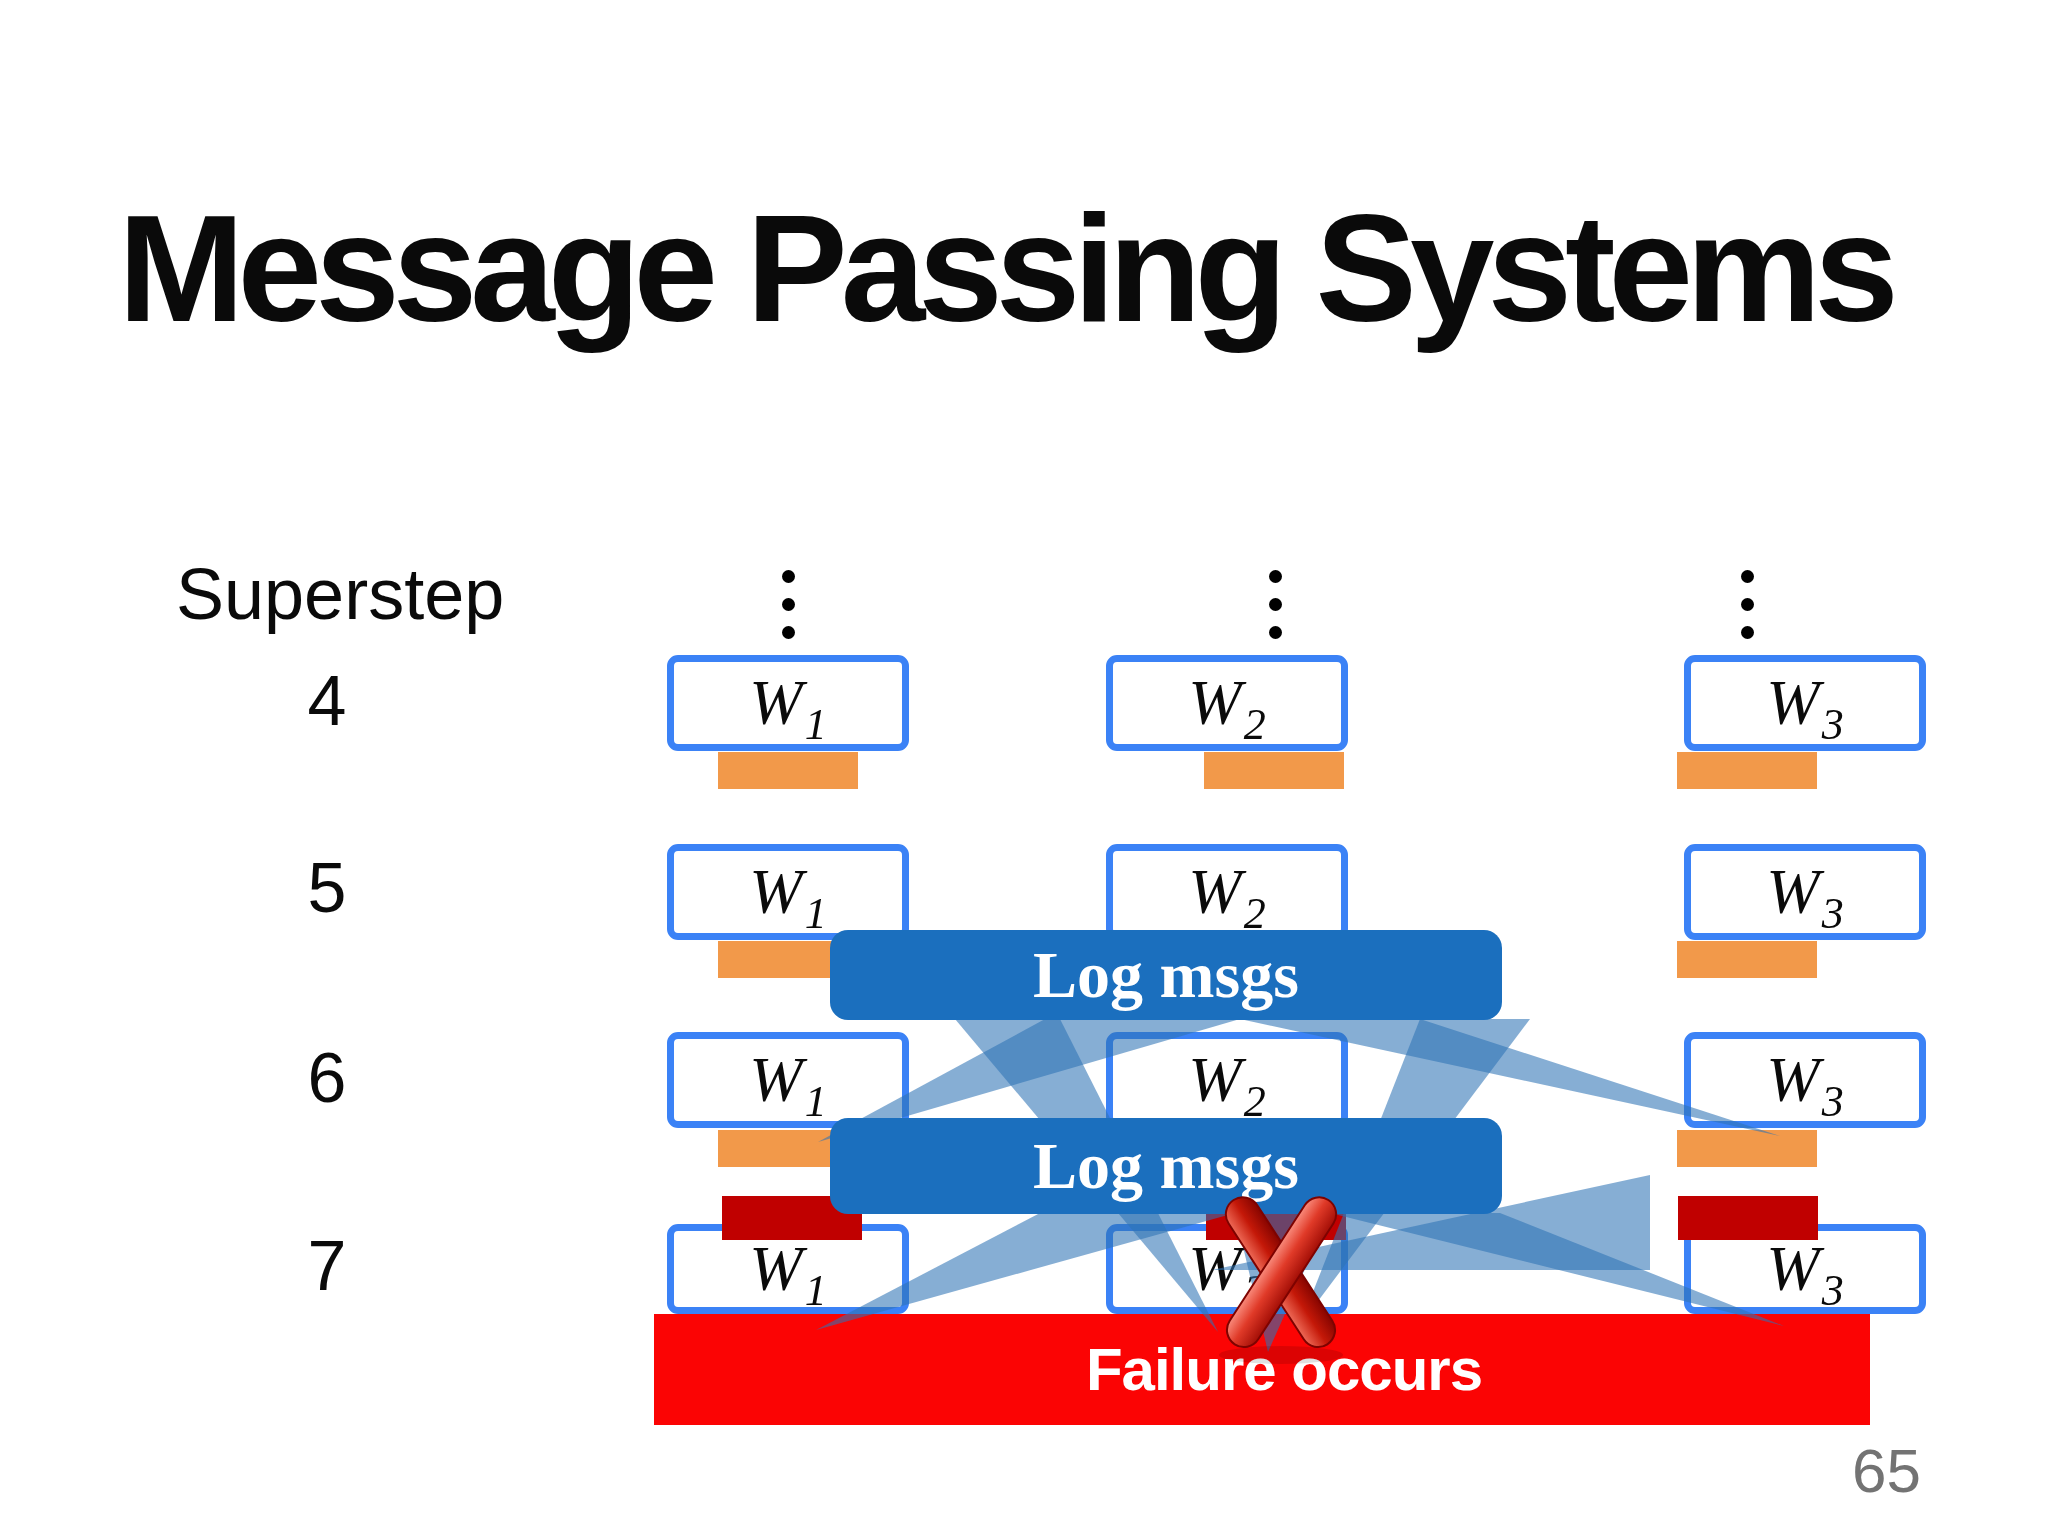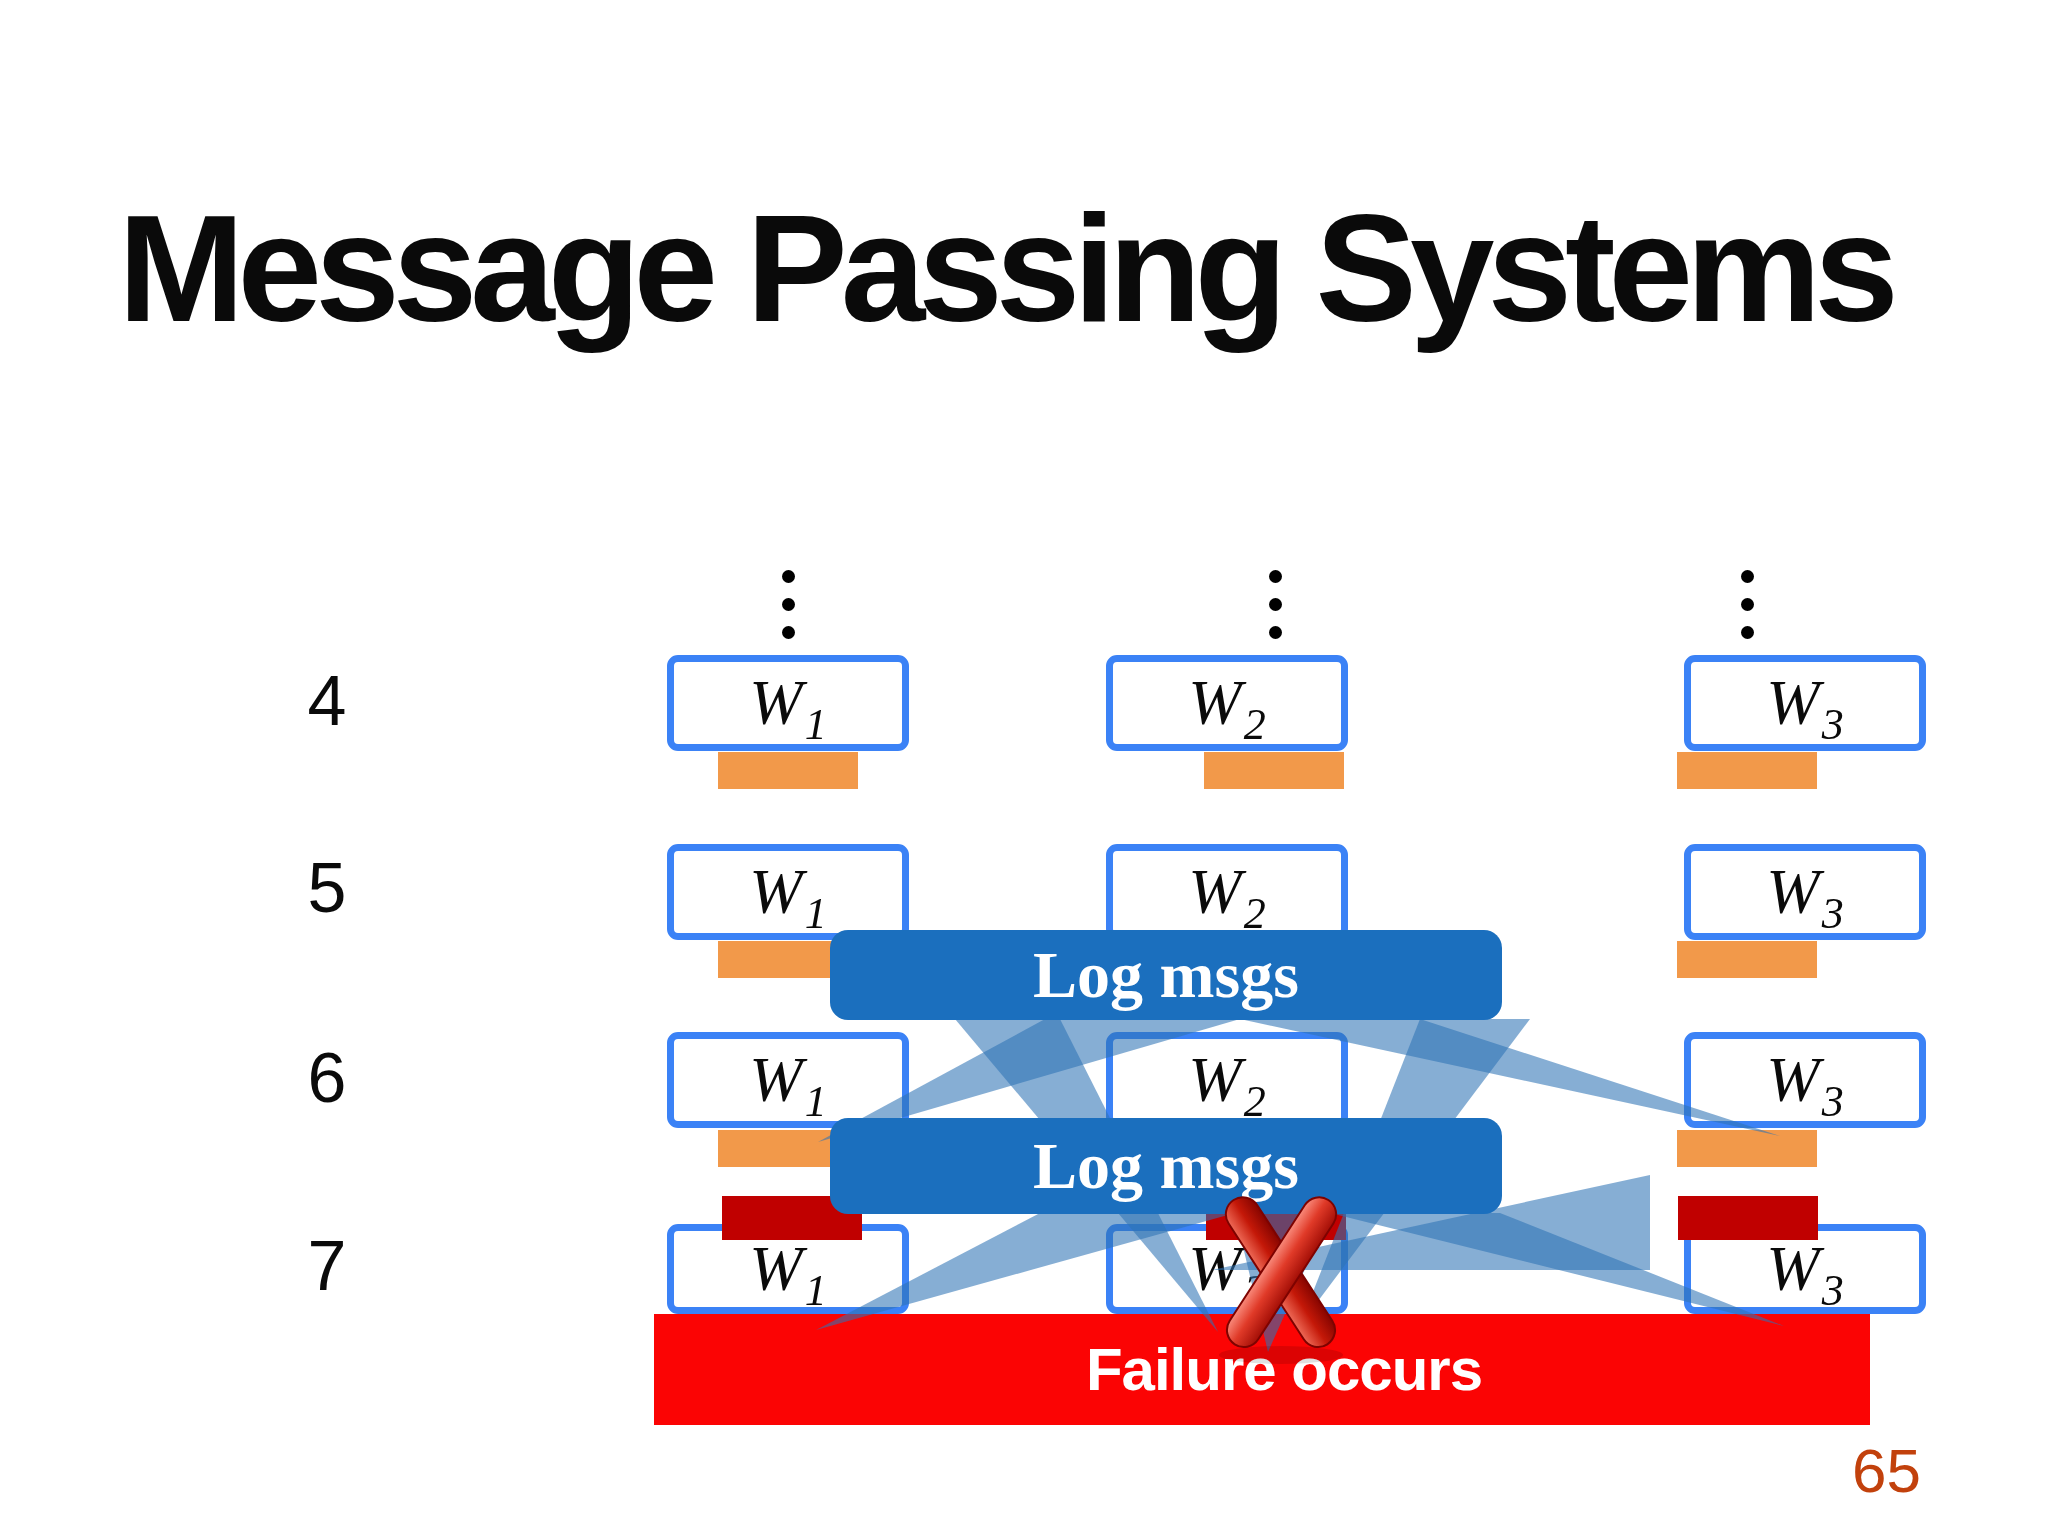--- a/index.html
+++ b/index.html
@@ -41,29 +41,30 @@
 
   .logbanner{position:absolute;left:830px;width:672px;background:#1B6FBE;border-radius:18px;
              z-index:4;display:flex;align-items:center;justify-content:center;}
   .lb1{top:930px;height:90px;}
   .lb2{top:1118px;height:96px;}
   .logbanner .ltext{color:#fff;font-family:"Liberation Serif",serif;font-weight:700;
              font-size:66px;line-height:1;}
 
   .xmark{position:absolute;left:1186px;top:1178px;z-index:5;}
 
-  .pagenum{position:absolute;left:1852px;top:1440px;font-size:62px;line-height:1;color:#c2410c;}
+  .pagenum{position:absolute;left:1852px;top:1440px;font-size:62px;line-height:1;color:#737373;}
 </style>
 </head>
 <body>
 
 <div class="slide">
 
   <div class="title">Message Passing Systems</div>
 
+  <div class="superstep">Superstep</div>
 
   <div class="stepnum s4">4</div>
   <div class="stepnum s5">5</div>
   <div class="stepnum s6">6</div>
   <div class="stepnum s7">7</div>
 
   <div class="dotcol dc1">
     <span class="dot"></span>
       <span class="dot"></span>
       <span class="dot"></span>

